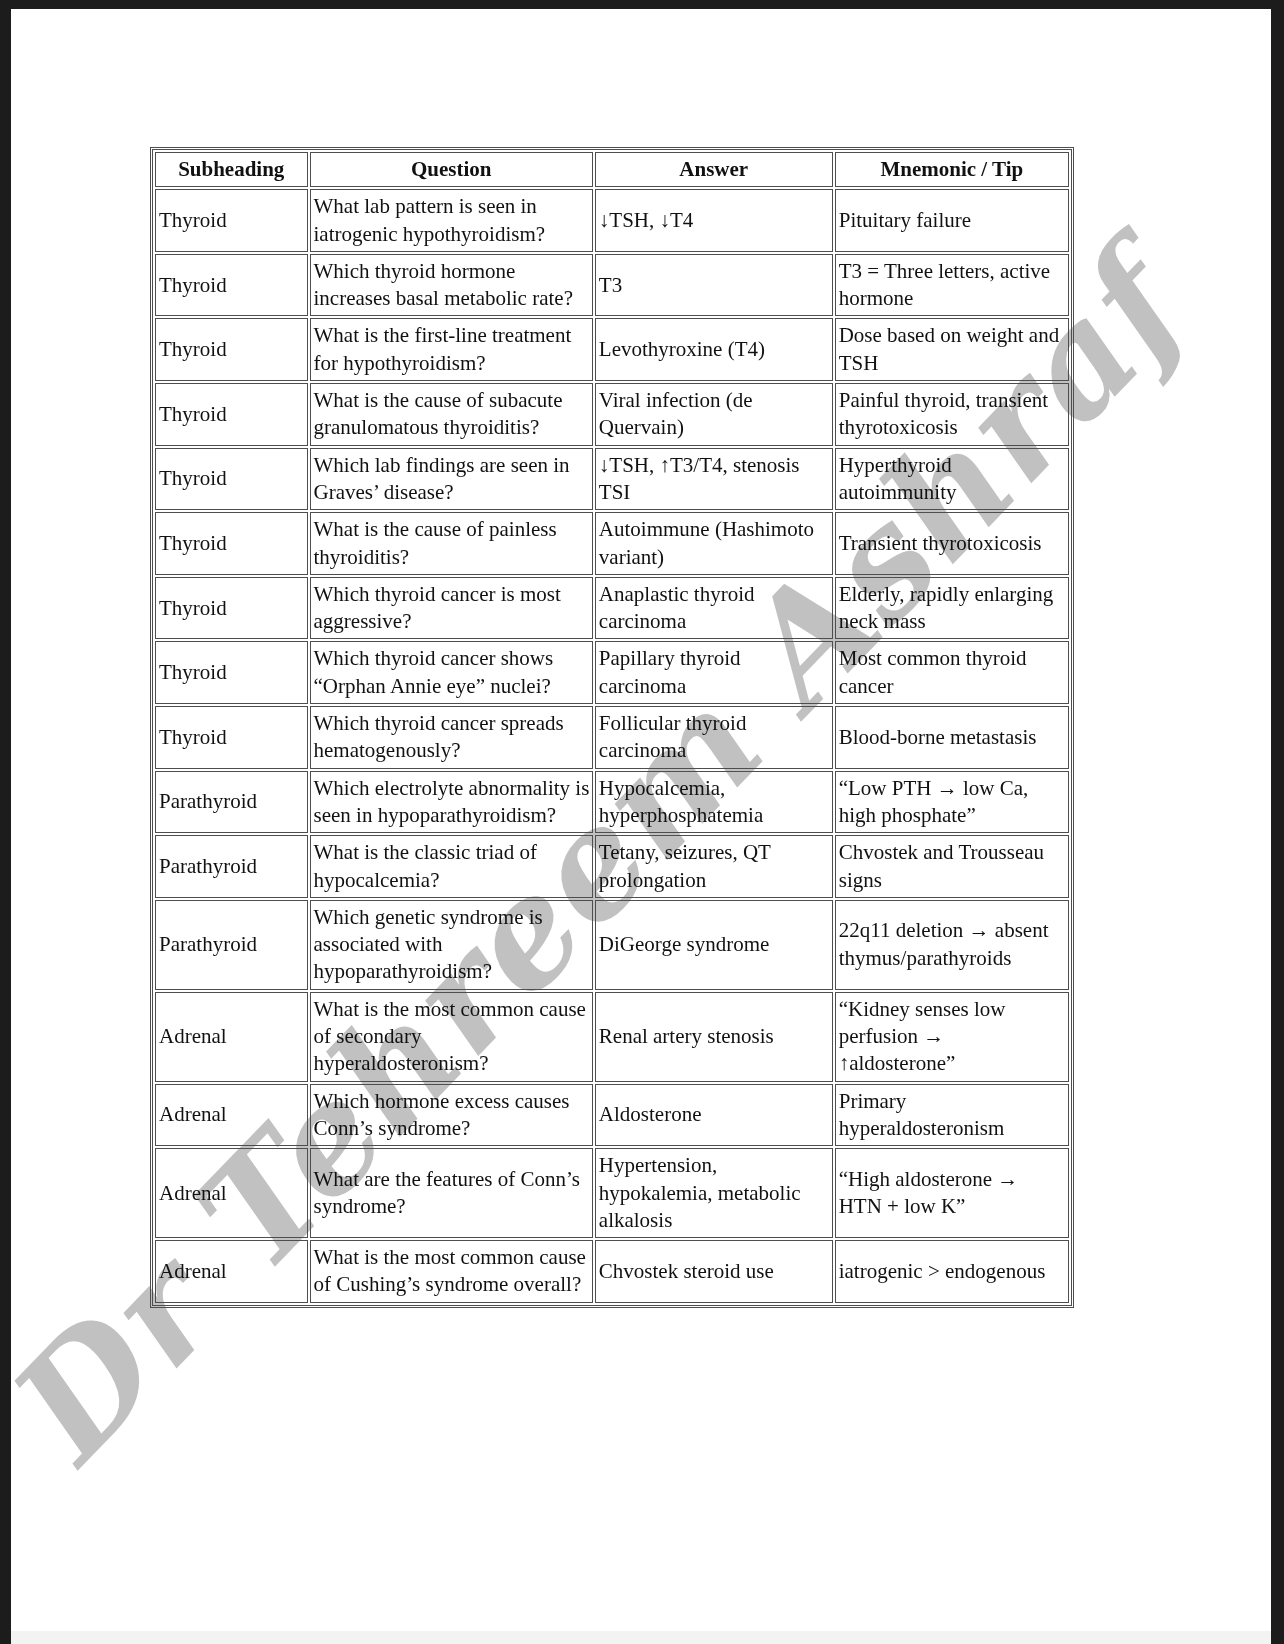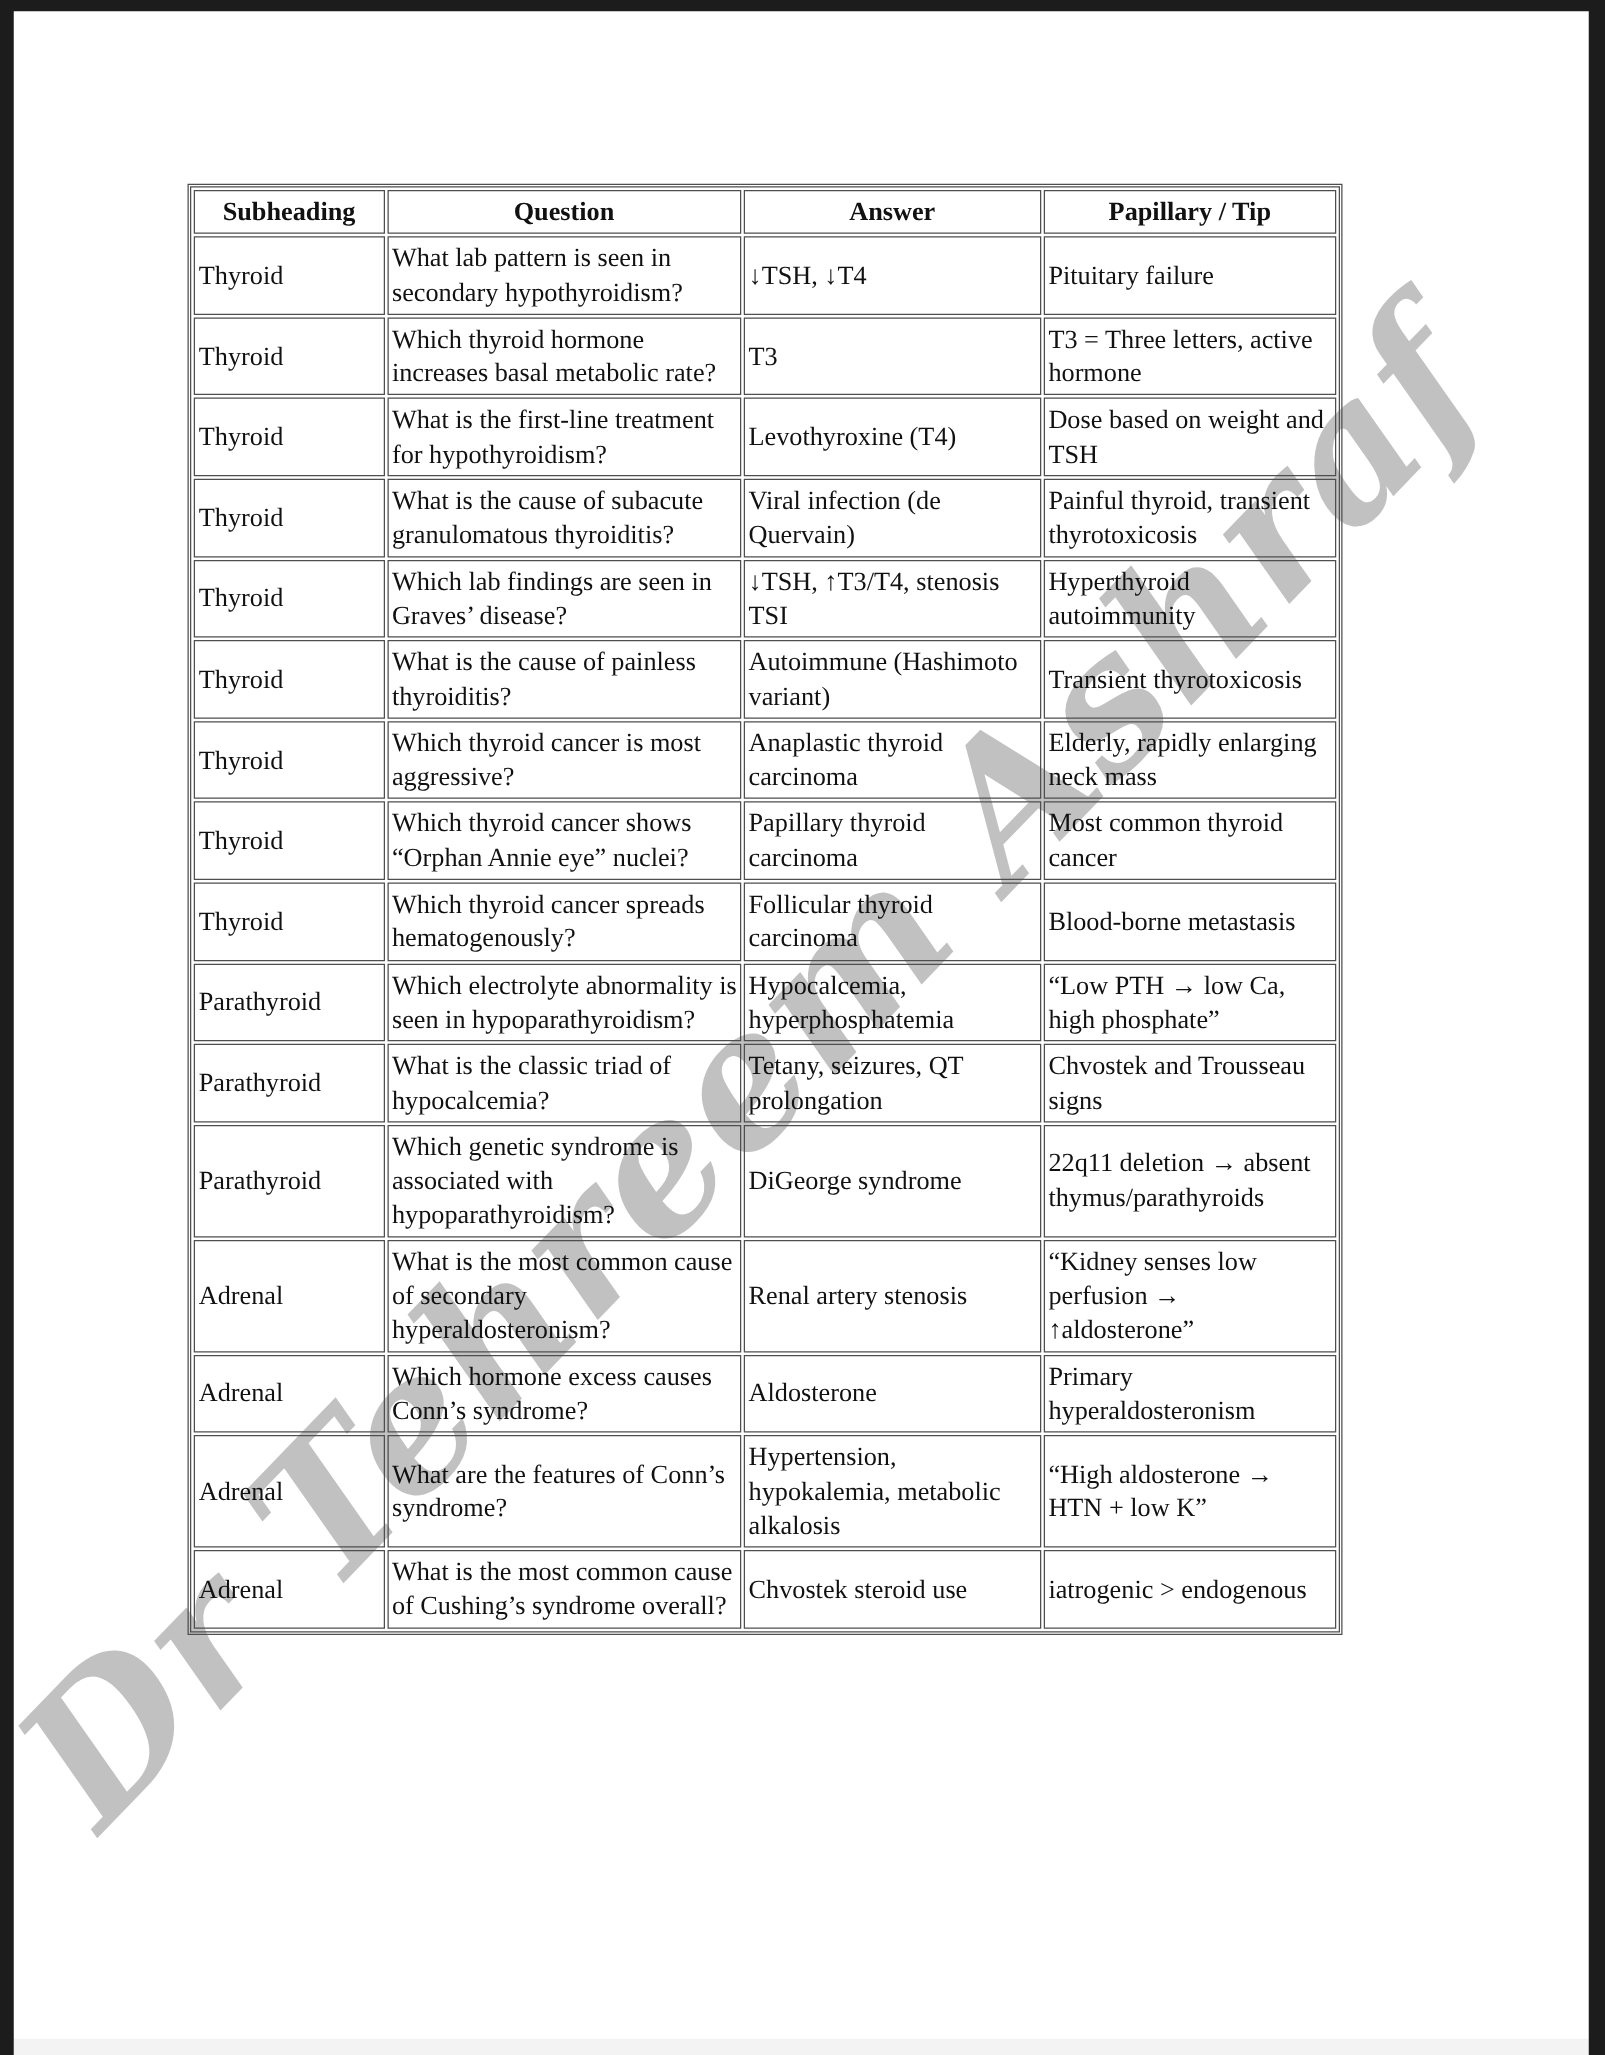--- a/index.html
+++ b/index.html
@@ -106,27 +106,27 @@
       <col class="c-sub">
         <col class="c-q">
         <col class="c-a">
         <col class="c-m">
     </colgroup>
     <thead>
       <tr>
         <th>Subheading</th>
         <th>Question</th>
         <th>Answer</th>
-        <th>Papillary / Tip</th>
+        <th>Mnemonic / Tip</th>
       </tr>
     </thead>
     <tbody id="table-body">
         <tr>
     <td>Thyroid</td>
-    <td>What lab pattern is seen in secondary hypothyroidism?</td>
+    <td>What lab pattern is seen in iatrogenic hypothyroidism?</td>
     <td>↓TSH, ↓T4</td>
     <td>Pituitary failure</td>
   </tr>
         <tr>
     <td>Thyroid</td>
     <td>Which thyroid hormone increases basal metabolic rate?</td>
     <td>T3</td>
     <td>T3 = Three letters, active hormone</td>
   </tr>
         <tr>

